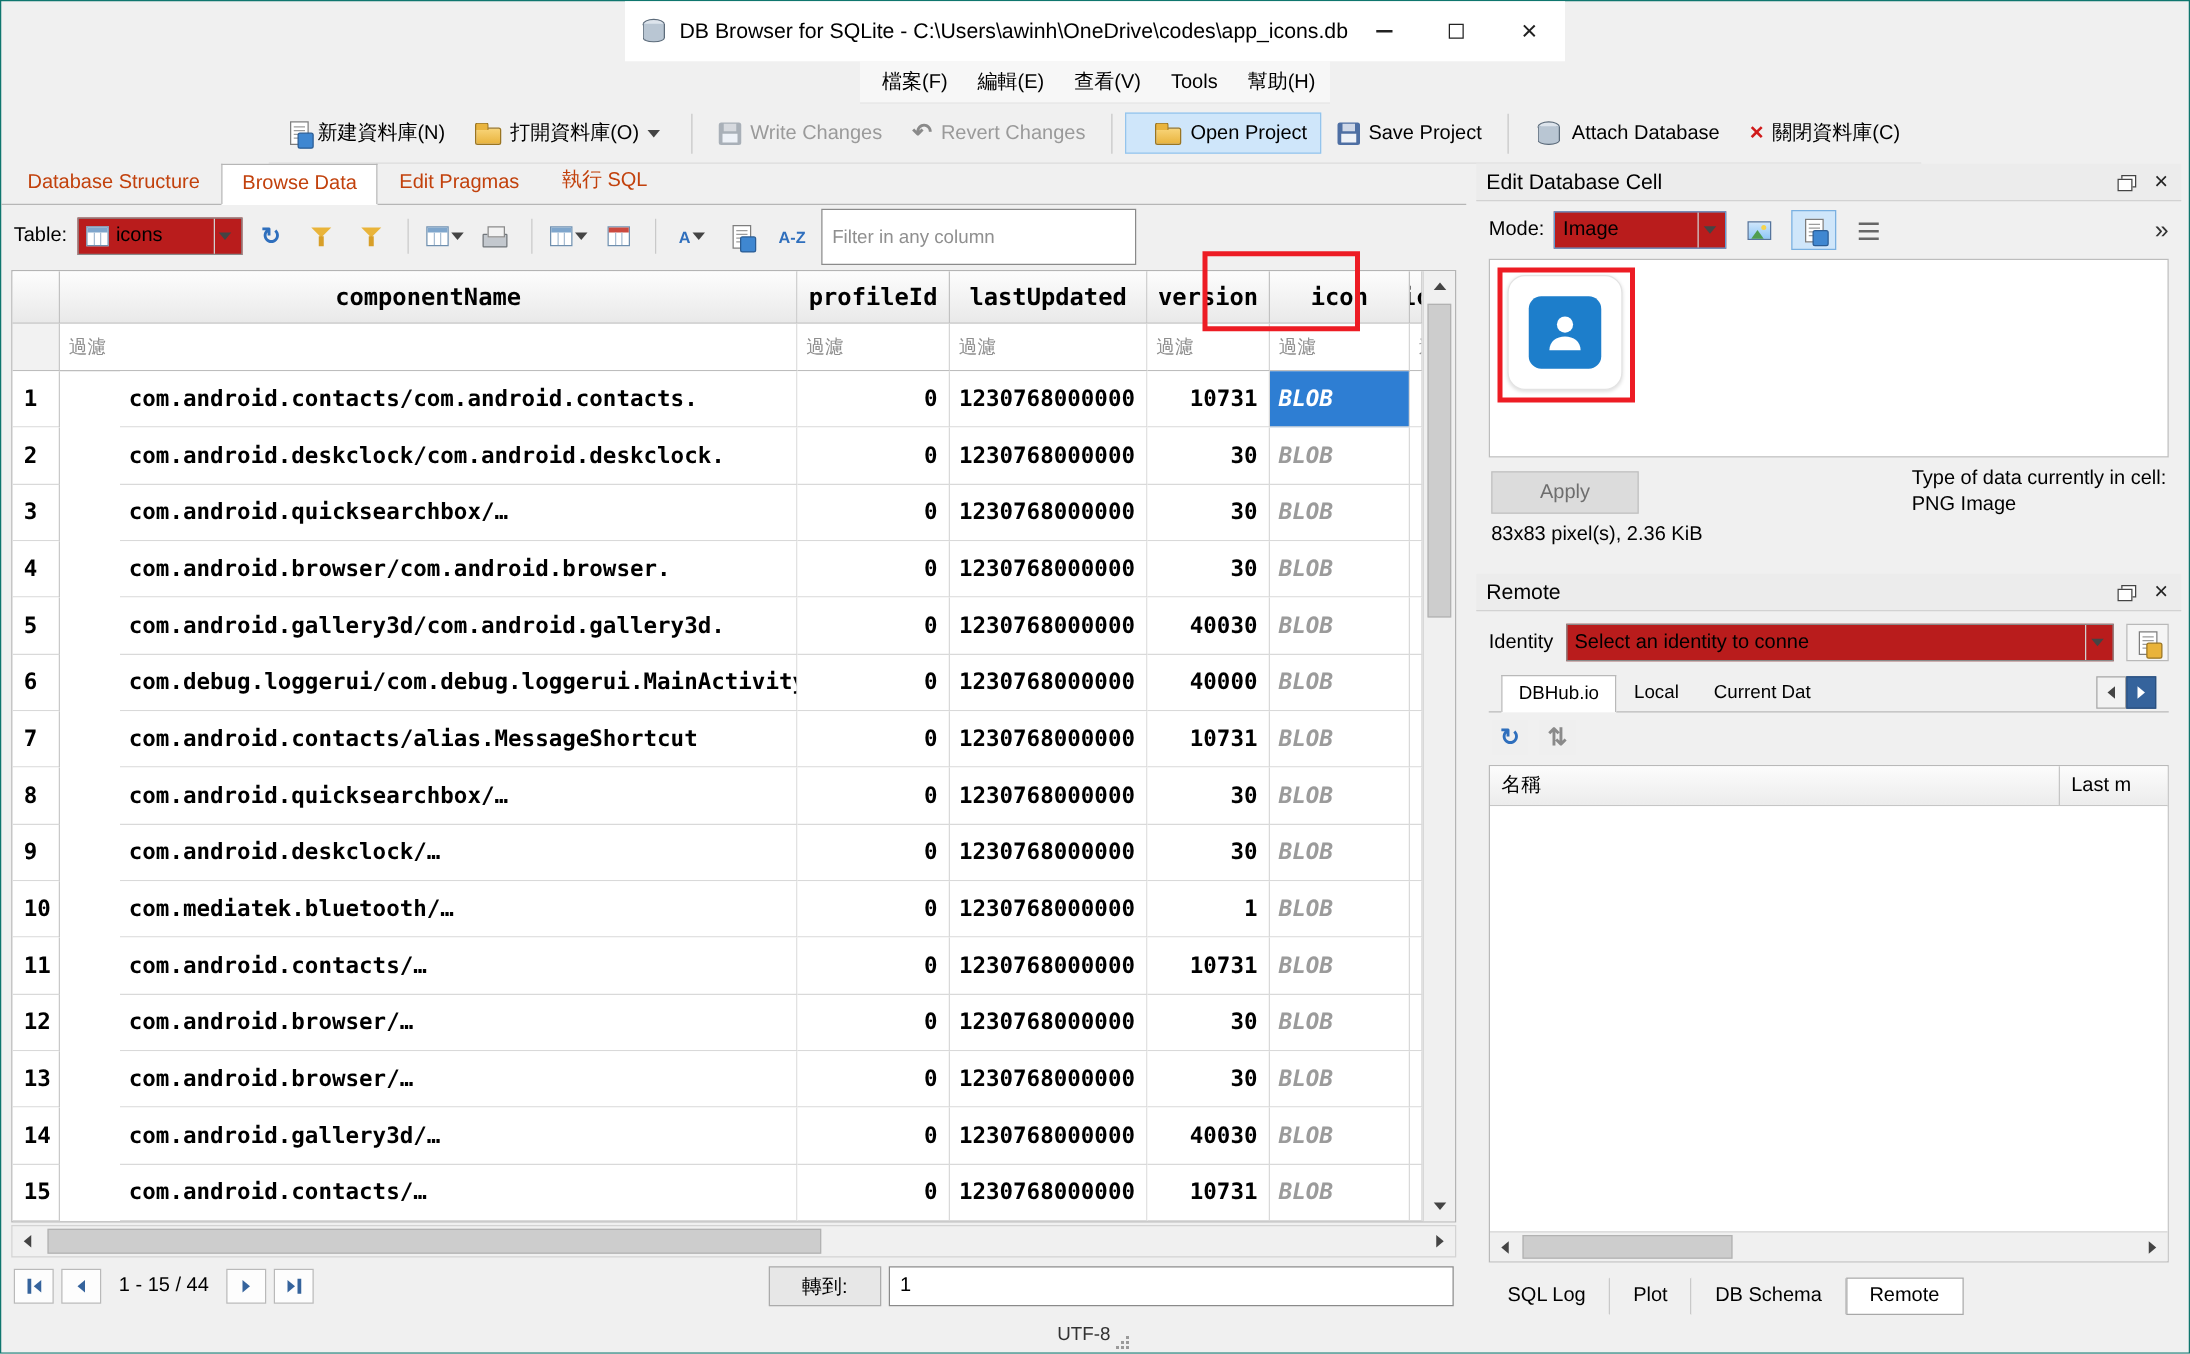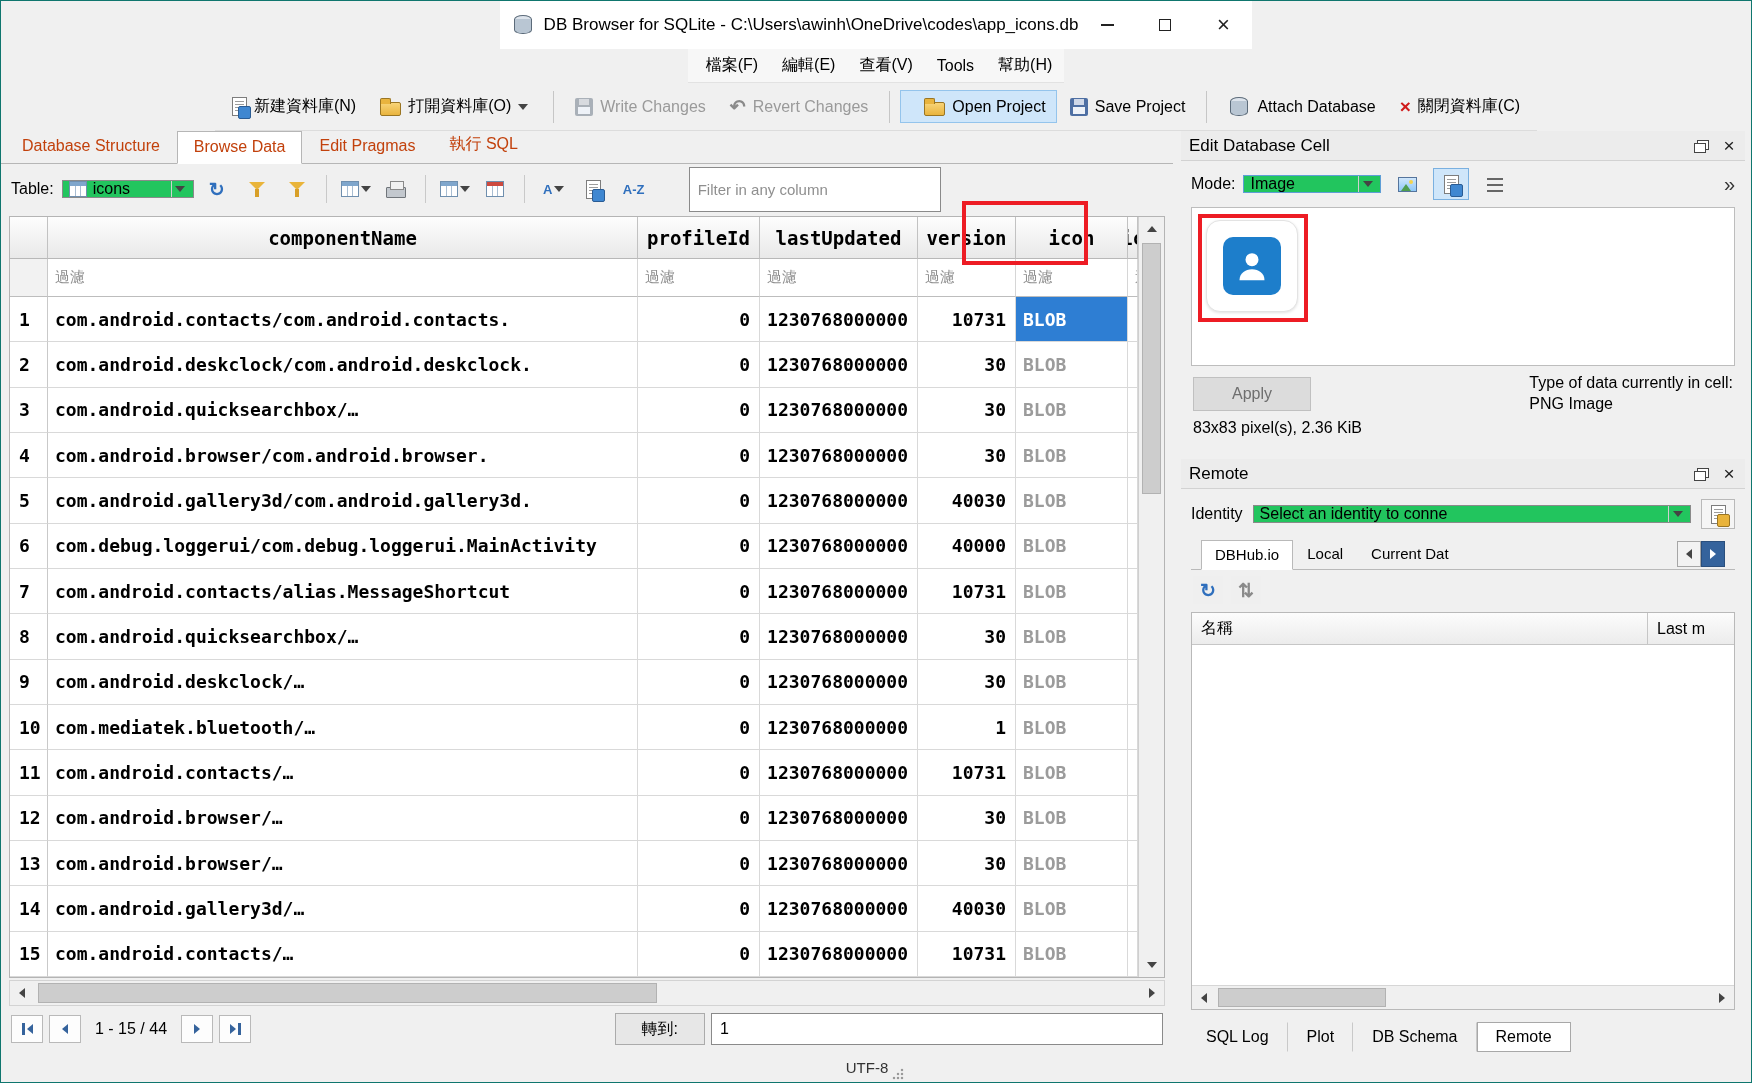--- a/index.html
+++ b/index.html
@@ -78,45 +78,45 @@
   .right-pane { width:578px; flex:0 0 auto; display:flex; flex-direction:column; padding:0 6px 0 8px; }
 
   
   .tabbar { height:33px; flex:0 0 auto; display:flex; align-items:flex-end; padding-left:4px; border-bottom:1px solid #b6b6b6; }
   .tab { padding:6px 16px 7px; font-size:16px; border:1px solid transparent; margin-bottom:0; color:#c2410c; }
   .tab.active { background:#fff; border:1px solid #b6b6b6; border-bottom:1px solid #fff; margin-bottom:-1px; }
 
   
   .browse-toolbar { height:50px; flex:0 0 auto; display:flex; align-items:center; gap:6px; padding:0 10px; }
   .bt-label { font-size:16px; margin-right:2px; }
-  .combo { height:18px; background:#22c55e; border:1px solid #8a8a8a; display:flex; align-items:center; gap:6px; padding:0 4px 0 6px; font-size:16px; }
+  .combo { height:30px; background:#b91c1c; border:1px solid #8a8a8a; display:flex; align-items:center; gap:6px; padding:0 4px 0 6px; font-size:16px; }
   .combo .combo-arrow { margin-left:auto; width:18px; display:flex; justify-content:center; border-left:1px solid #d0d0d0; height:100%; align-items:center; }
   .combo.table-combo { width:132px; }
   .icon-btn { width:34px; height:34px; display:flex; align-items:center; justify-content:center; background:transparent; border:1px solid transparent; cursor:default; gap:2px; }
   .bt-sep { width:1px; height:28px; background:#c9c9c9; margin:0 6px; }
-  .filter-input { width:252px; height:45px; border:1px solid #8a8a8a; background:#fff; font-size:15px; padding:0 8px; font-family:inherit; color:#4d7c0f;margin-left:32px; }
+  .filter-input { width:252px; height:45px; border:1px solid #8a8a8a; background:#fff; font-size:15px; padding:0 8px; font-family:inherit; color:#4d7c0f; }
   .filter-input::placeholder { color:#8f8f8f; }
   .sort-a { font-size:13px; font-weight:bold; color:#2f6fbd; line-height:1; }
 
   
   .table-area { flex:1 1 auto; min-height:0; margin:2px 8px 0; position:relative; display:flex; background:#fff; border:1px solid #b4b4b4; }
   .tgrid { flex:1 1 auto; min-width:0; display:flex; flex-direction:column; overflow:hidden; }
   .trow { display:grid; grid-template-columns:38px 590px 122px 158px 98px 112px 1fr; }
   .thead { height:42px; flex:0 0 auto; }
   .thead .hcell { background:linear-gradient(#fdfdfd,#e9e9e9); border-right:1px solid #c2c2c2; border-bottom:1px solid #b8b8b8; font-family:"DejaVu Sans Mono", monospace; font-weight:bold; font-size:19px; display:flex; align-items:center; justify-content:center; overflow:hidden; white-space:nowrap; }
   .tfilter { height:38px; flex:0 0 auto; }
   .tfilter .fcell { background:#fff; border-right:1px solid #d6d6d6; border-bottom:1px solid #bdbdbd; color:#8f8f8f; font-size:15px; display:flex; align-items:center; padding-left:7px; overflow:hidden; white-space:nowrap; }
   .tfilter .fcorner { background:#f2f2f2; border-right:1px solid #c9c9c9; border-bottom:1px solid #bdbdbd; }
   .tbody { flex:1 1 auto; display:flex; flex-direction:column; min-height:0; }
   .tbody .trow { flex:1 1 auto; min-height:34px; }
   .cell { border-right:1px solid #d9d9d9; border-bottom:1px solid #d9d9d9; font-family:"DejaVu Sans Mono", monospace; font-size:18px; font-weight:bold; display:flex; align-items:center; overflow:hidden; white-space:nowrap; background:#fff; }
   .c-num { padding-left:9px; border-right:1px solid #c9c9c9; }
-  .c-name { padding-left:7px; }
+  .c-name { padding-left:7px;margin-left:48px; }
   .c-num-r { justify-content:flex-end; padding-right:9px; }
-  .c-blob { color:#9b9b9b; padding-left:7px; }
+  .c-blob { color:#9b9b9b; font-style:italic; padding-left:7px; }
   .c-blob.selected { background:#2e7ed3; color:#fff; }
   .c-part { background:#fff; }
   .hcorner { background:linear-gradient(#fdfdfd,#e9e9e9); border-right:1px solid #c2c2c2; border-bottom:1px solid #b8b8b8; }
 
   
   .vscroll { width:26px; flex:0 0 auto; background:#f0f0f0; border-left:1px solid #cfcfcf; position:relative; }
   .vs-arrow { height:24px; display:flex; align-items:center; justify-content:center; }
   .vs-arrow.bottom { position:absolute; bottom:0; left:0; right:0; }
   .vs-thumb { position:absolute; left:3px; right:3px; top:26px; height:33%; background:#cdcdcd; border:1px solid #b2b2b2; }
 

